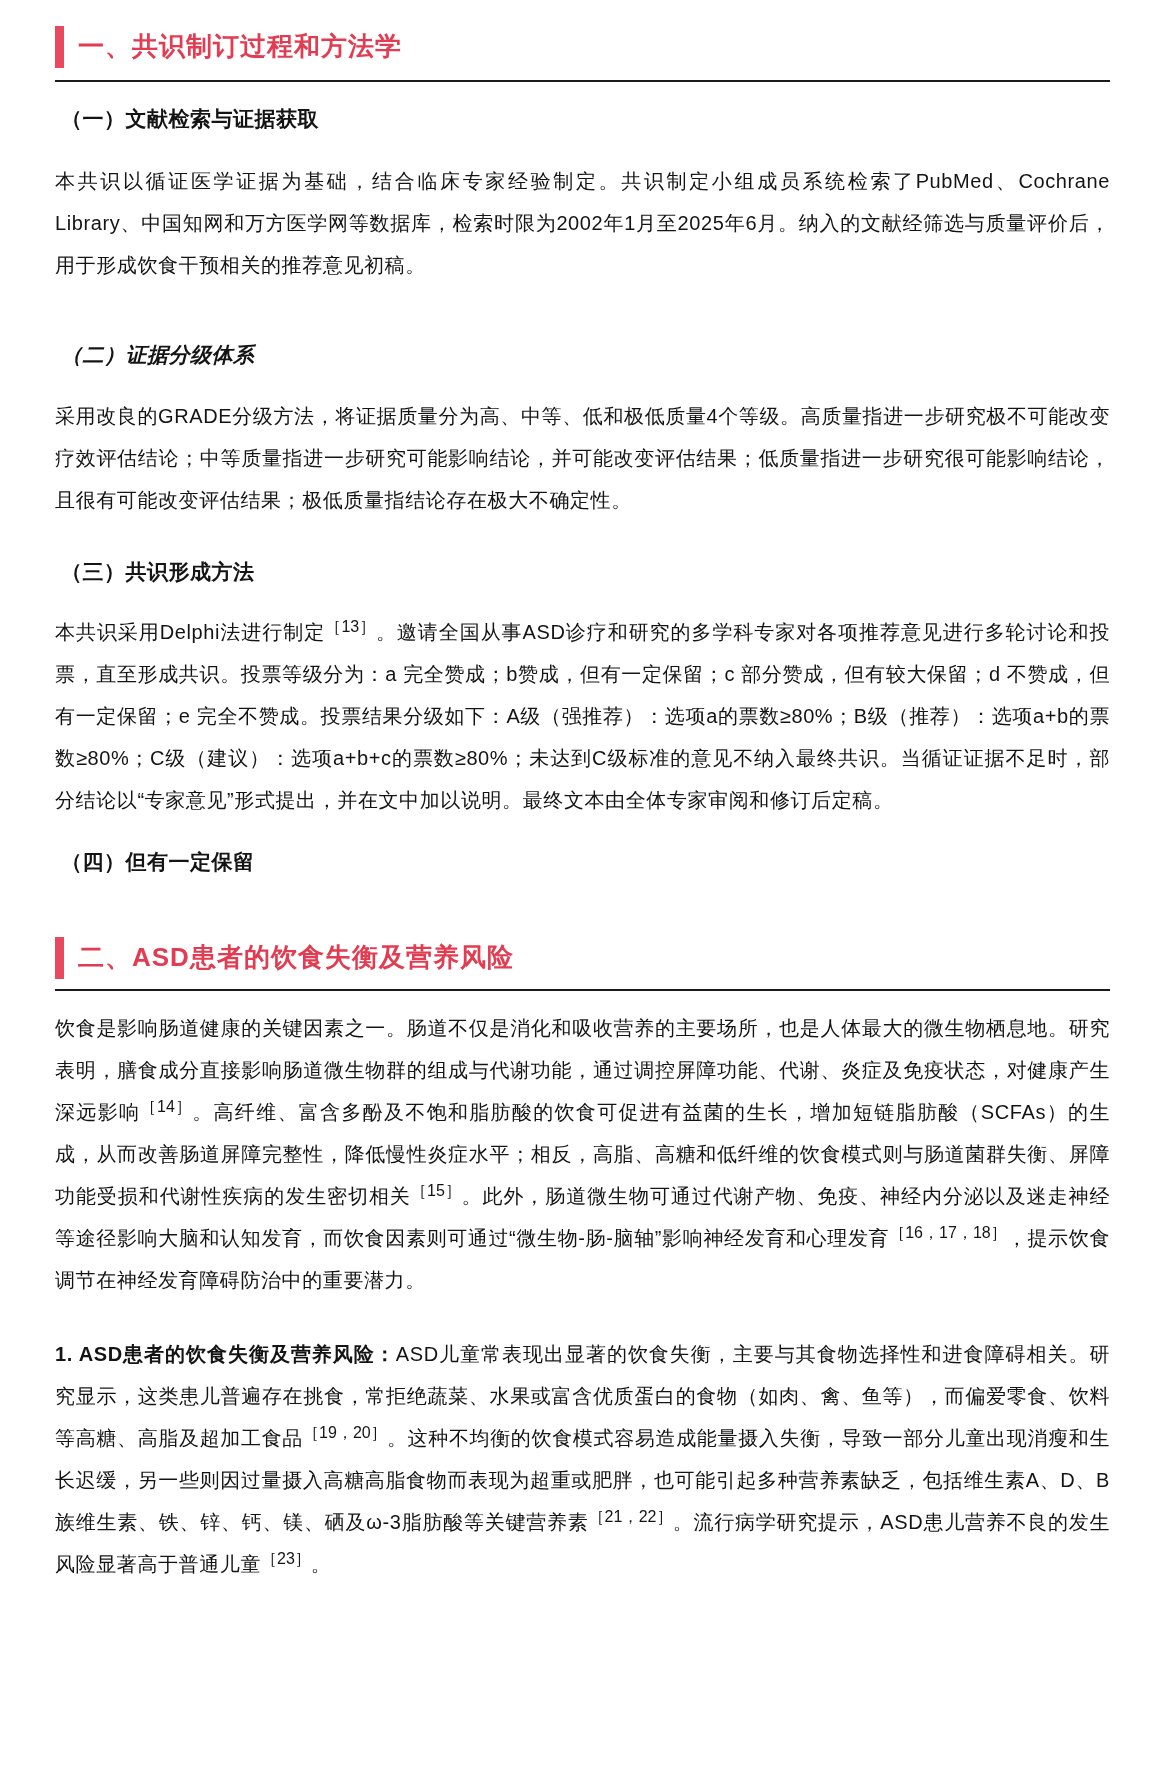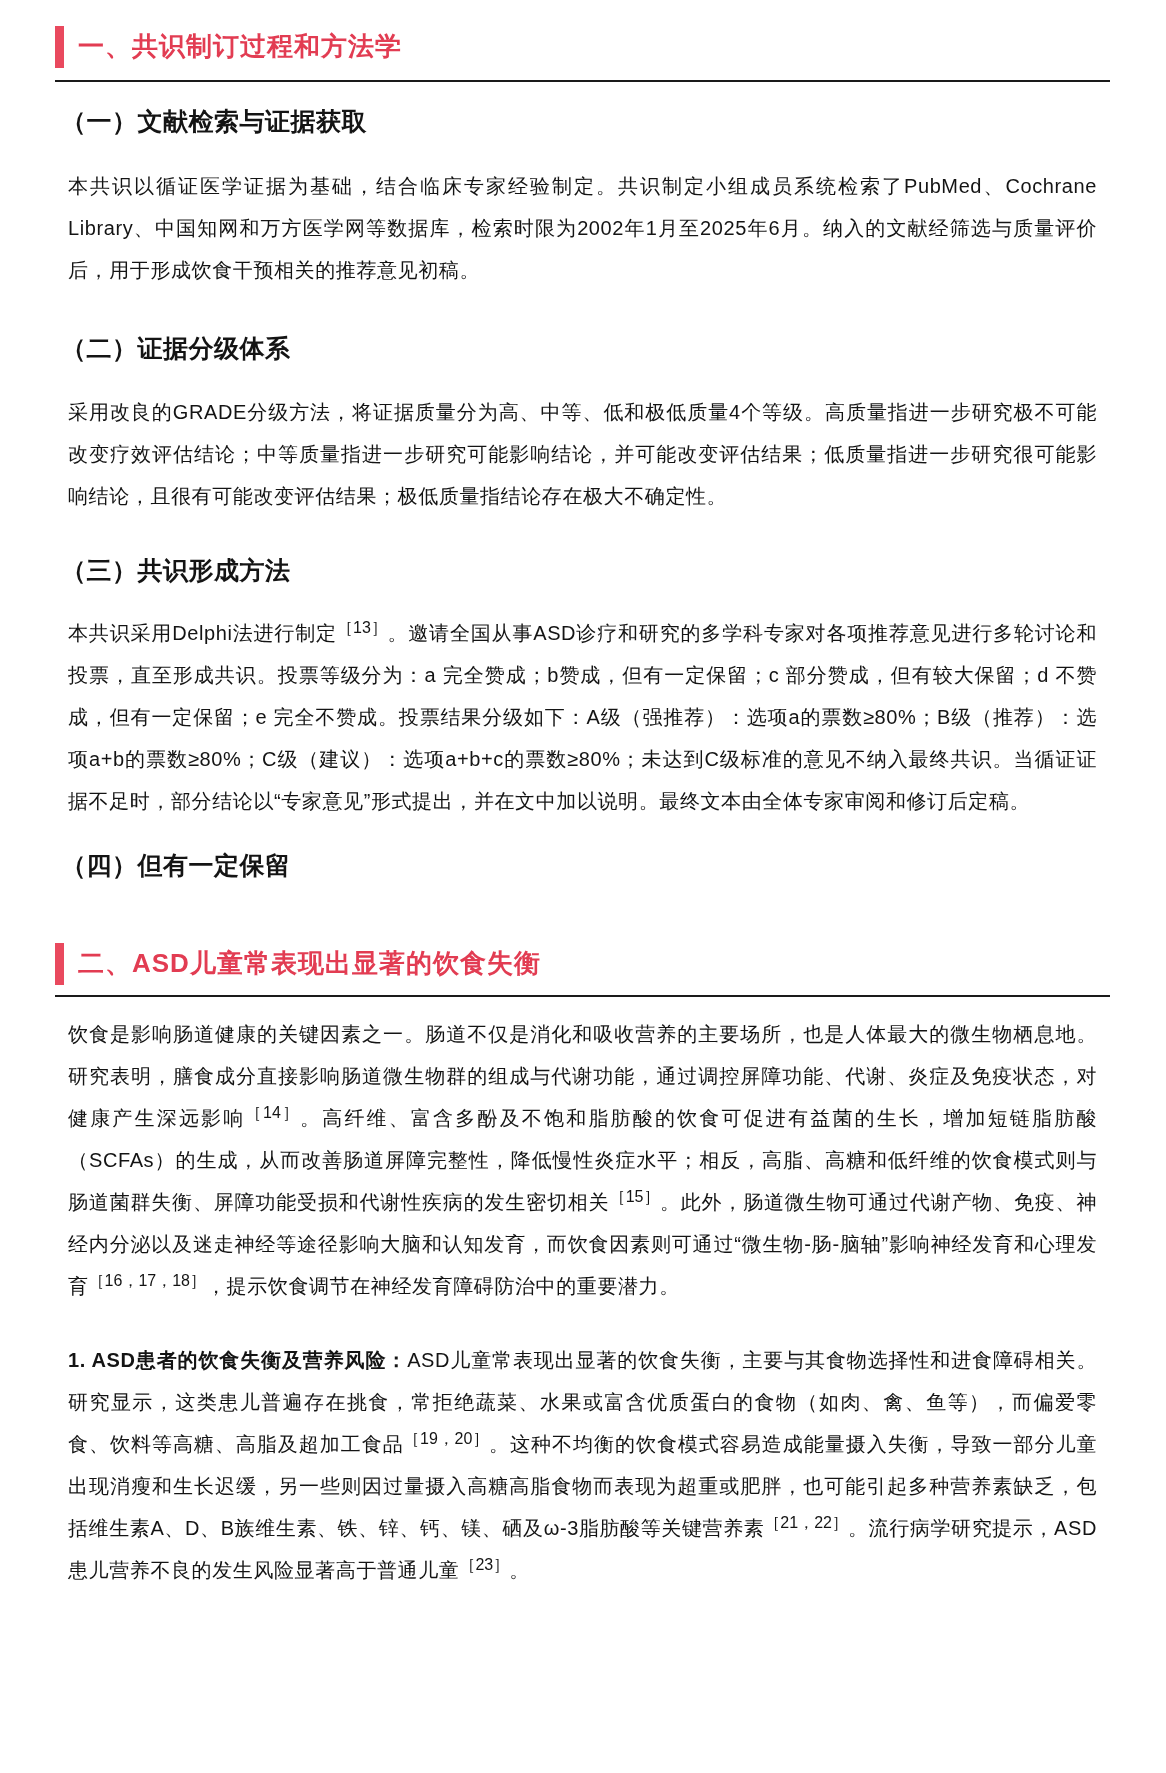--- a/index.html
+++ b/index.html
@@ -42,29 +42,29 @@
   }
   .rule{
     border-bottom:2px solid #1a1a1a;
     margin-top:12px;
     width:100%;
   }
   
   .subhead{
     margin:0;
     padding-left:6px;
-    font-size:25px;
+    font-size:21px;
     font-weight:bold;
     color:var(--ink);
     line-height:1.25;
     letter-spacing:0.5px;
   }
   
   .para{
-    margin:13px;
+    margin:0;
     font-size:20px;
     line-height:2.1;
     letter-spacing:0.6px;
     text-align:justify;
     color:var(--ink);
   }
   .para strong{font-weight:bold;}
   sup.cite{
     font-size:16px;
     line-height:0;
@@ -73,21 +73,21 @@
     white-space:nowrap;
   }
   
   .mt-10{margin-top:10px;}
   .mt-24{margin-top:24px;}
   .mt-26{margin-top:26px;}
   .mt-28{margin-top:28px;}
   .mt-30{margin-top:38px;}
   .mt-32{margin-top:32px;}
   .mt-52{margin-top:52px;}
-  .mt-56{margin-top:42px;}
+  .mt-56{margin-top:56px;font-style:italic;}
   .mt-62{margin-top:62px;}
   .mt-16{margin-top:16px;}
 </style>
 </head>
 <body>
 
 <main class="page">
 
   <section>
     <header class="sec-head">
@@ -104,21 +104,21 @@
 
     <h2 class="subhead mt-30">（三）共识形成方法</h2>
     <p class="para mt-26"><span>本共识采用Delphi法进行制定</span><sup class="cite">［13］</sup><span>。邀请全国从事ASD诊疗和研究的多学科专家对各项推荐意见进行多轮讨论和投票，直至形成共识。投票等级分为：a 完全赞成；b赞成，但有一定保留；c 部分赞成，但有较大保留；d 不赞成，但有一定保留；e 完全不赞成。投票结果分级如下：A级（强推荐）：选项a的票数≥80%；B级（推荐）：选项a+b的票数≥80%；C级（建议）：选项a+b+c的票数≥80%；未达到C级标准的意见不纳入最终共识。当循证证据不足时，部分结论以“专家意见”形式提出，并在文中加以说明。最终文本由全体专家审阅和修订后定稿。</span></p>
 
     <h2 class="subhead mt-28">（四）但有一定保留</h2>
   </section>
 
   <section>
     <header class="sec-head mt-62">
       <span class="bar"></span>
-      <h1 class="sec-title">二、ASD儿童常表现出显著的饮食失衡</h1>
+      <h1 class="sec-title">二、ASD患者的饮食失衡及营养风险</h1>
     </header>
     <div class="rule mt-10"></div>
 
     <p class="para mt-16"><span>饮食是影响肠道健康的关键因素之一。肠道不仅是消化和吸收营养的主要场所，也是人体最大的微生物栖息地。研究表明，膳食成分直接影响肠道微生物群的组成与代谢功能，通过调控屏障功能、代谢、炎症及免疫状态，对健康产生深远影响</span><sup class="cite">［14］</sup><span>。高纤维、富含多酚及不饱和脂肪酸的饮食可促进有益菌的生长，增加短链脂肪酸（SCFAs）的生成，从而改善肠道屏障完整性，降低慢性炎症水平；相反，高脂、高糖和低纤维的饮食模式则与肠道菌群失衡、屏障功能受损和代谢性疾病的发生密切相关</span><sup class="cite">［15］</sup><span>。此外，肠道微生物可通过代谢产物、免疫、神经内分泌以及迷走神经等途径影响大脑和认知发育，而饮食因素则可通过“微生物-肠-脑轴”影响神经发育和心理发育</span><sup class="cite">［16，17，18］</sup><span>，提示饮食调节在神经发育障碍防治中的重要潜力。</span></p>
 
     <p class="para mt-32"><strong>1. ASD患者的饮食失衡及营养风险：</strong><span>ASD儿童常表现出显著的饮食失衡，主要与其食物选择性和进食障碍相关。研究显示，这类患儿普遍存在挑食，常拒绝蔬菜、水果或富含优质蛋白的食物（如肉、禽、鱼等），而偏爱零食、饮料等高糖、高脂及超加工食品</span><sup class="cite">［19，20］</sup><span>。这种不均衡的饮食模式容易造成能量摄入失衡，导致一部分儿童出现消瘦和生长迟缓，另一些则因过量摄入高糖高脂食物而表现为超重或肥胖，也可能引起多种营养素缺乏，包括维生素A、D、B族维生素、铁、锌、钙、镁、硒及ω-3脂肪酸等关键营养素</span><sup class="cite">［21，22］</sup><span>。流行病学研究提示，ASD患儿营养不良的发生风险显著高于普通儿童</span><sup class="cite">［23］</sup><span>。</span></p>
   </section>
 
 </main>
 

